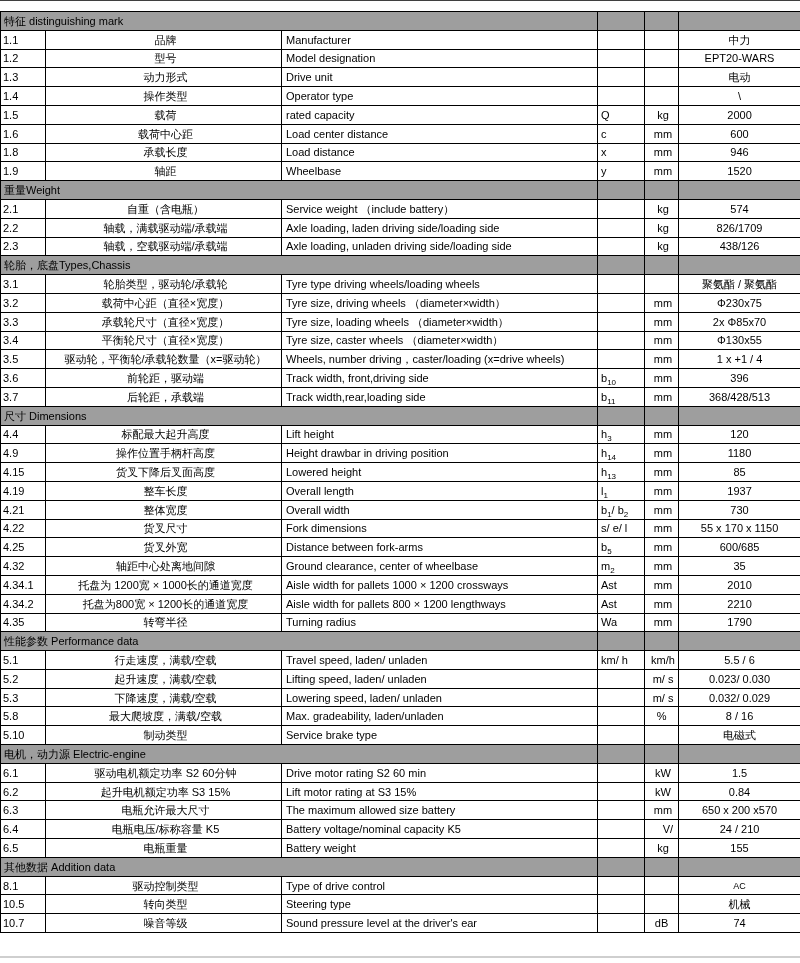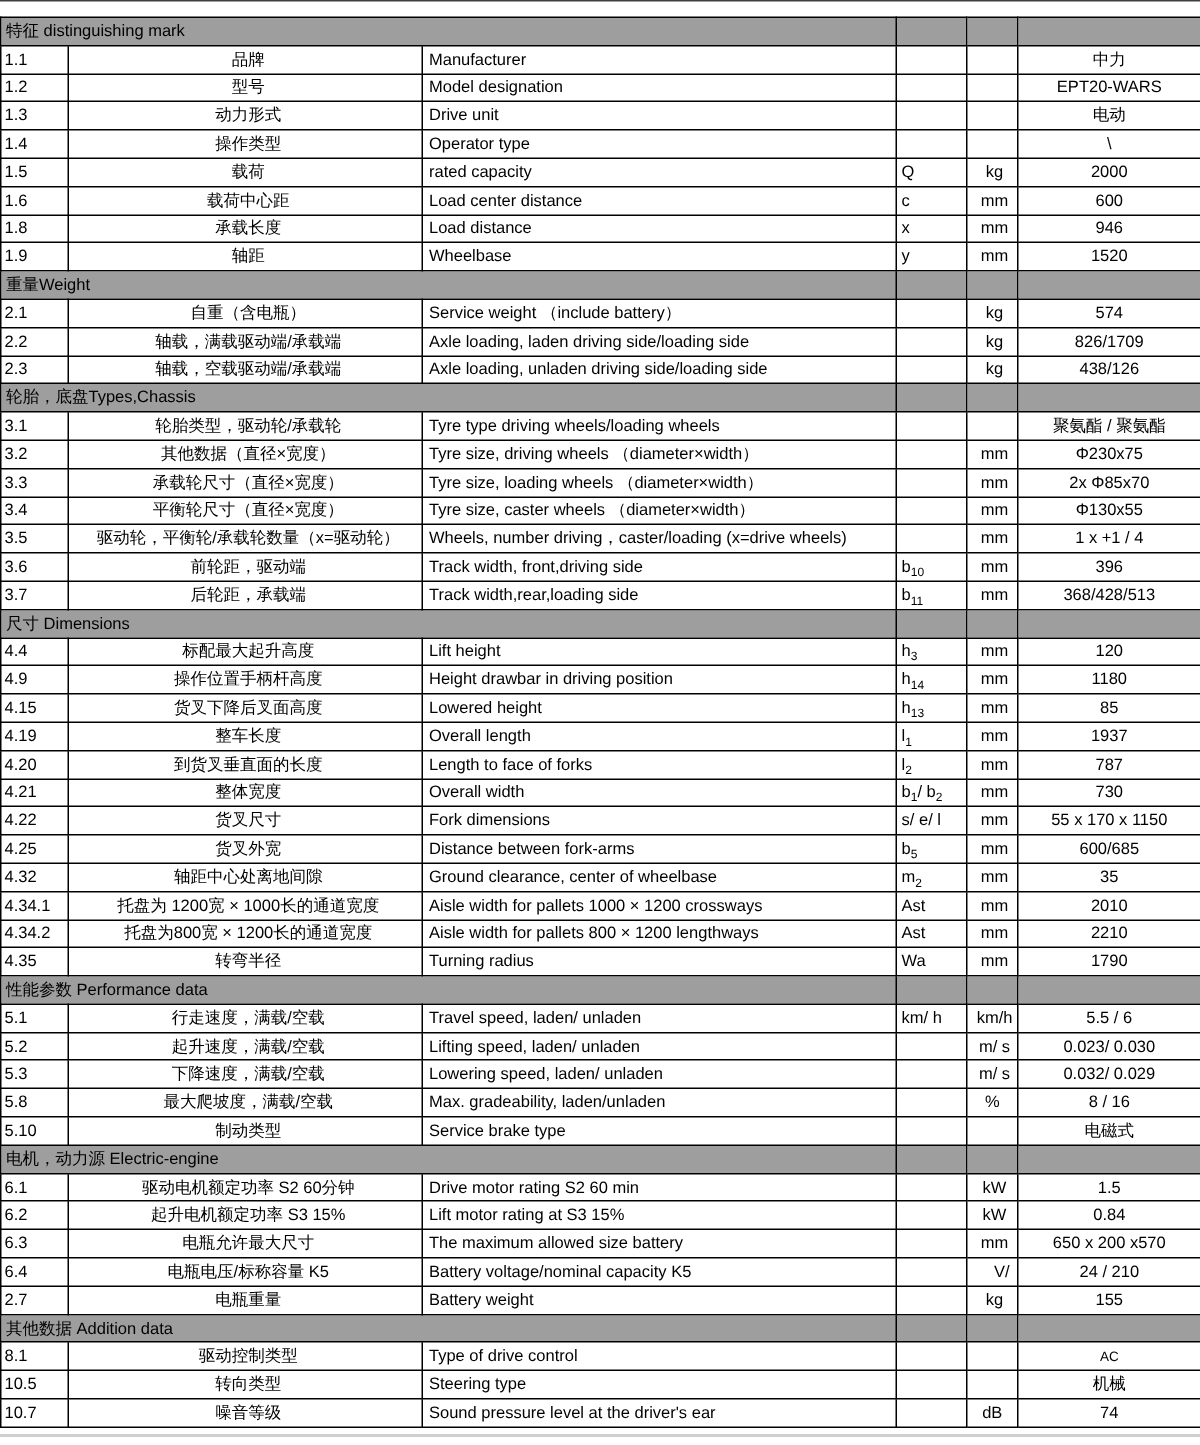--- a/index.html
+++ b/index.html
@@ -161,21 +161,21 @@
       <tr>
         <td class="c-no">3.1</td>
         <td class="c-cn">轮胎类型，驱动轮/承载轮</td>
         <td class="c-en">Tyre type driving wheels/loading wheels</td>
         <td class="c-sym"></td>
         <td class="c-unit"></td>
         <td class="c-val">聚氨酯 /  聚氨酯</td>
       </tr>
       <tr>
         <td class="c-no">3.2</td>
-        <td class="c-cn">其他数据（直径×宽度）</td>
+        <td class="c-cn">载荷中心距（直径×宽度）</td>
         <td class="c-en">Tyre size, driving wheels （diameter×width）</td>
         <td class="c-sym"></td>
         <td class="c-unit">mm</td>
         <td class="c-val">Φ230x75</td>
       </tr>
       <tr>
         <td class="c-no">3.3</td>
         <td class="c-cn">承载轮尺寸（直径×宽度）</td>
         <td class="c-en">Tyre size, loading wheels （diameter×width）</td>
         <td class="c-sym"></td>
@@ -244,28 +244,20 @@
         <td class="c-unit">mm</td>
         <td class="c-val">85</td>
       </tr>
       <tr>
         <td class="c-no">4.19</td>
         <td class="c-cn">整车长度</td>
         <td class="c-en">Overall length</td>
         <td class="c-sym">l<sub>1</sub></td>
         <td class="c-unit">mm</td>
         <td class="c-val">1937</td>
-      </tr>
-      <tr>
-        <td class="c-no">4.20</td>
-        <td class="c-cn">到货叉垂直面的长度</td>
-        <td class="c-en">Length to face of forks</td>
-        <td class="c-sym">l<sub>2</sub></td>
-        <td class="c-unit">mm</td>
-        <td class="c-val">787</td>
       </tr>
       <tr>
         <td class="c-no">4.21</td>
         <td class="c-cn">整体宽度</td>
         <td class="c-en">Overall width</td>
         <td class="c-sym">b<sub>1</sub>/ b<sub>2</sub></td>
         <td class="c-unit">mm</td>
         <td class="c-val">730</td>
       </tr>
       <tr>
@@ -394,21 +386,21 @@
       </tr>
       <tr>
         <td class="c-no">6.4</td>
         <td class="c-cn">电瓶电压/标称容量 K5</td>
         <td class="c-en">Battery voltage/nominal capacity K5</td>
         <td class="c-sym"></td>
         <td class="c-unit u-right">V/</td>
         <td class="c-val">24 / 210</td>
       </tr>
       <tr>
-        <td class="c-no">2.7</td>
+        <td class="c-no">6.5</td>
         <td class="c-cn">电瓶重量</td>
         <td class="c-en">Battery weight</td>
         <td class="c-sym"></td>
         <td class="c-unit">kg</td>
         <td class="c-val">155</td>
       </tr>
       <tr>
         <td colspan="3" class="sec-title">其他数据 Addition data</td>
         <td class="sec-cell"></td>
         <td class="sec-cell"></td>

